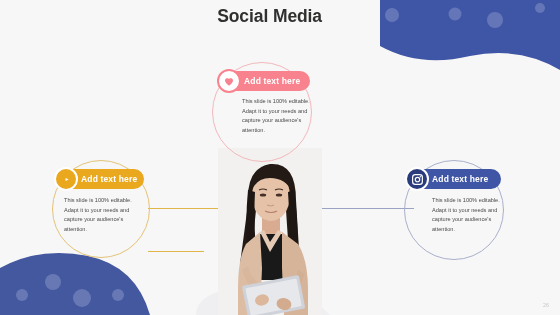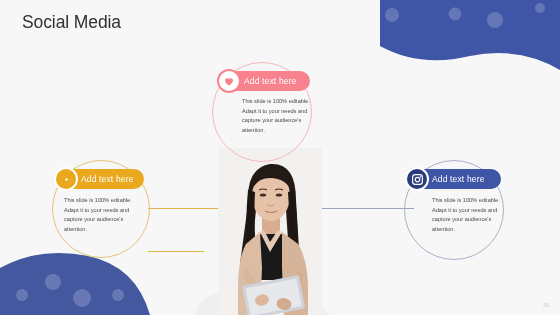--- a/index.html
+++ b/index.html
@@ -21,27 +21,28 @@
     position: absolute;
     inset: 0;
     pointer-events: none;
   }
   .deco-layer svg { display: block; }
 
   
   .page-title {
     position: absolute;
     left: 22px;
-    top: 10px;
+    top: 4px;
     width: 300px;
     font-size: 17.5px;
-    font-weight: normal;
+    font-weight: bold;
     line-height: 1.45;
     color: #30302f;
     letter-spacing: -0.1px;
+    text-align: right;
   }
 
   
   .connector { position: absolute; }
   .conn-yellow {
     left: 148px;
     top: 208px;
     width: 92px;
     height: 44px;
     border-top: 1.2px solid #e0b54a;
@@ -92,21 +93,21 @@
   .pill {
     position: absolute;
     display: flex;
     align-items: center;
     border-radius: 14px;
     height: 20px;
     padding: 0 14px 0 26px;
     box-sizing: border-box;
     color: #ffffff;
     font-size: 8.5px;
-    font-weight: normal;
+    font-weight: bold;
     letter-spacing: 0.15px;
     white-space: nowrap;
   }
   .pill-icon {
     position: absolute;
     left: -1px;
     top: -2px;
     width: 24px;
     height: 24px;
     border-radius: 50%;

